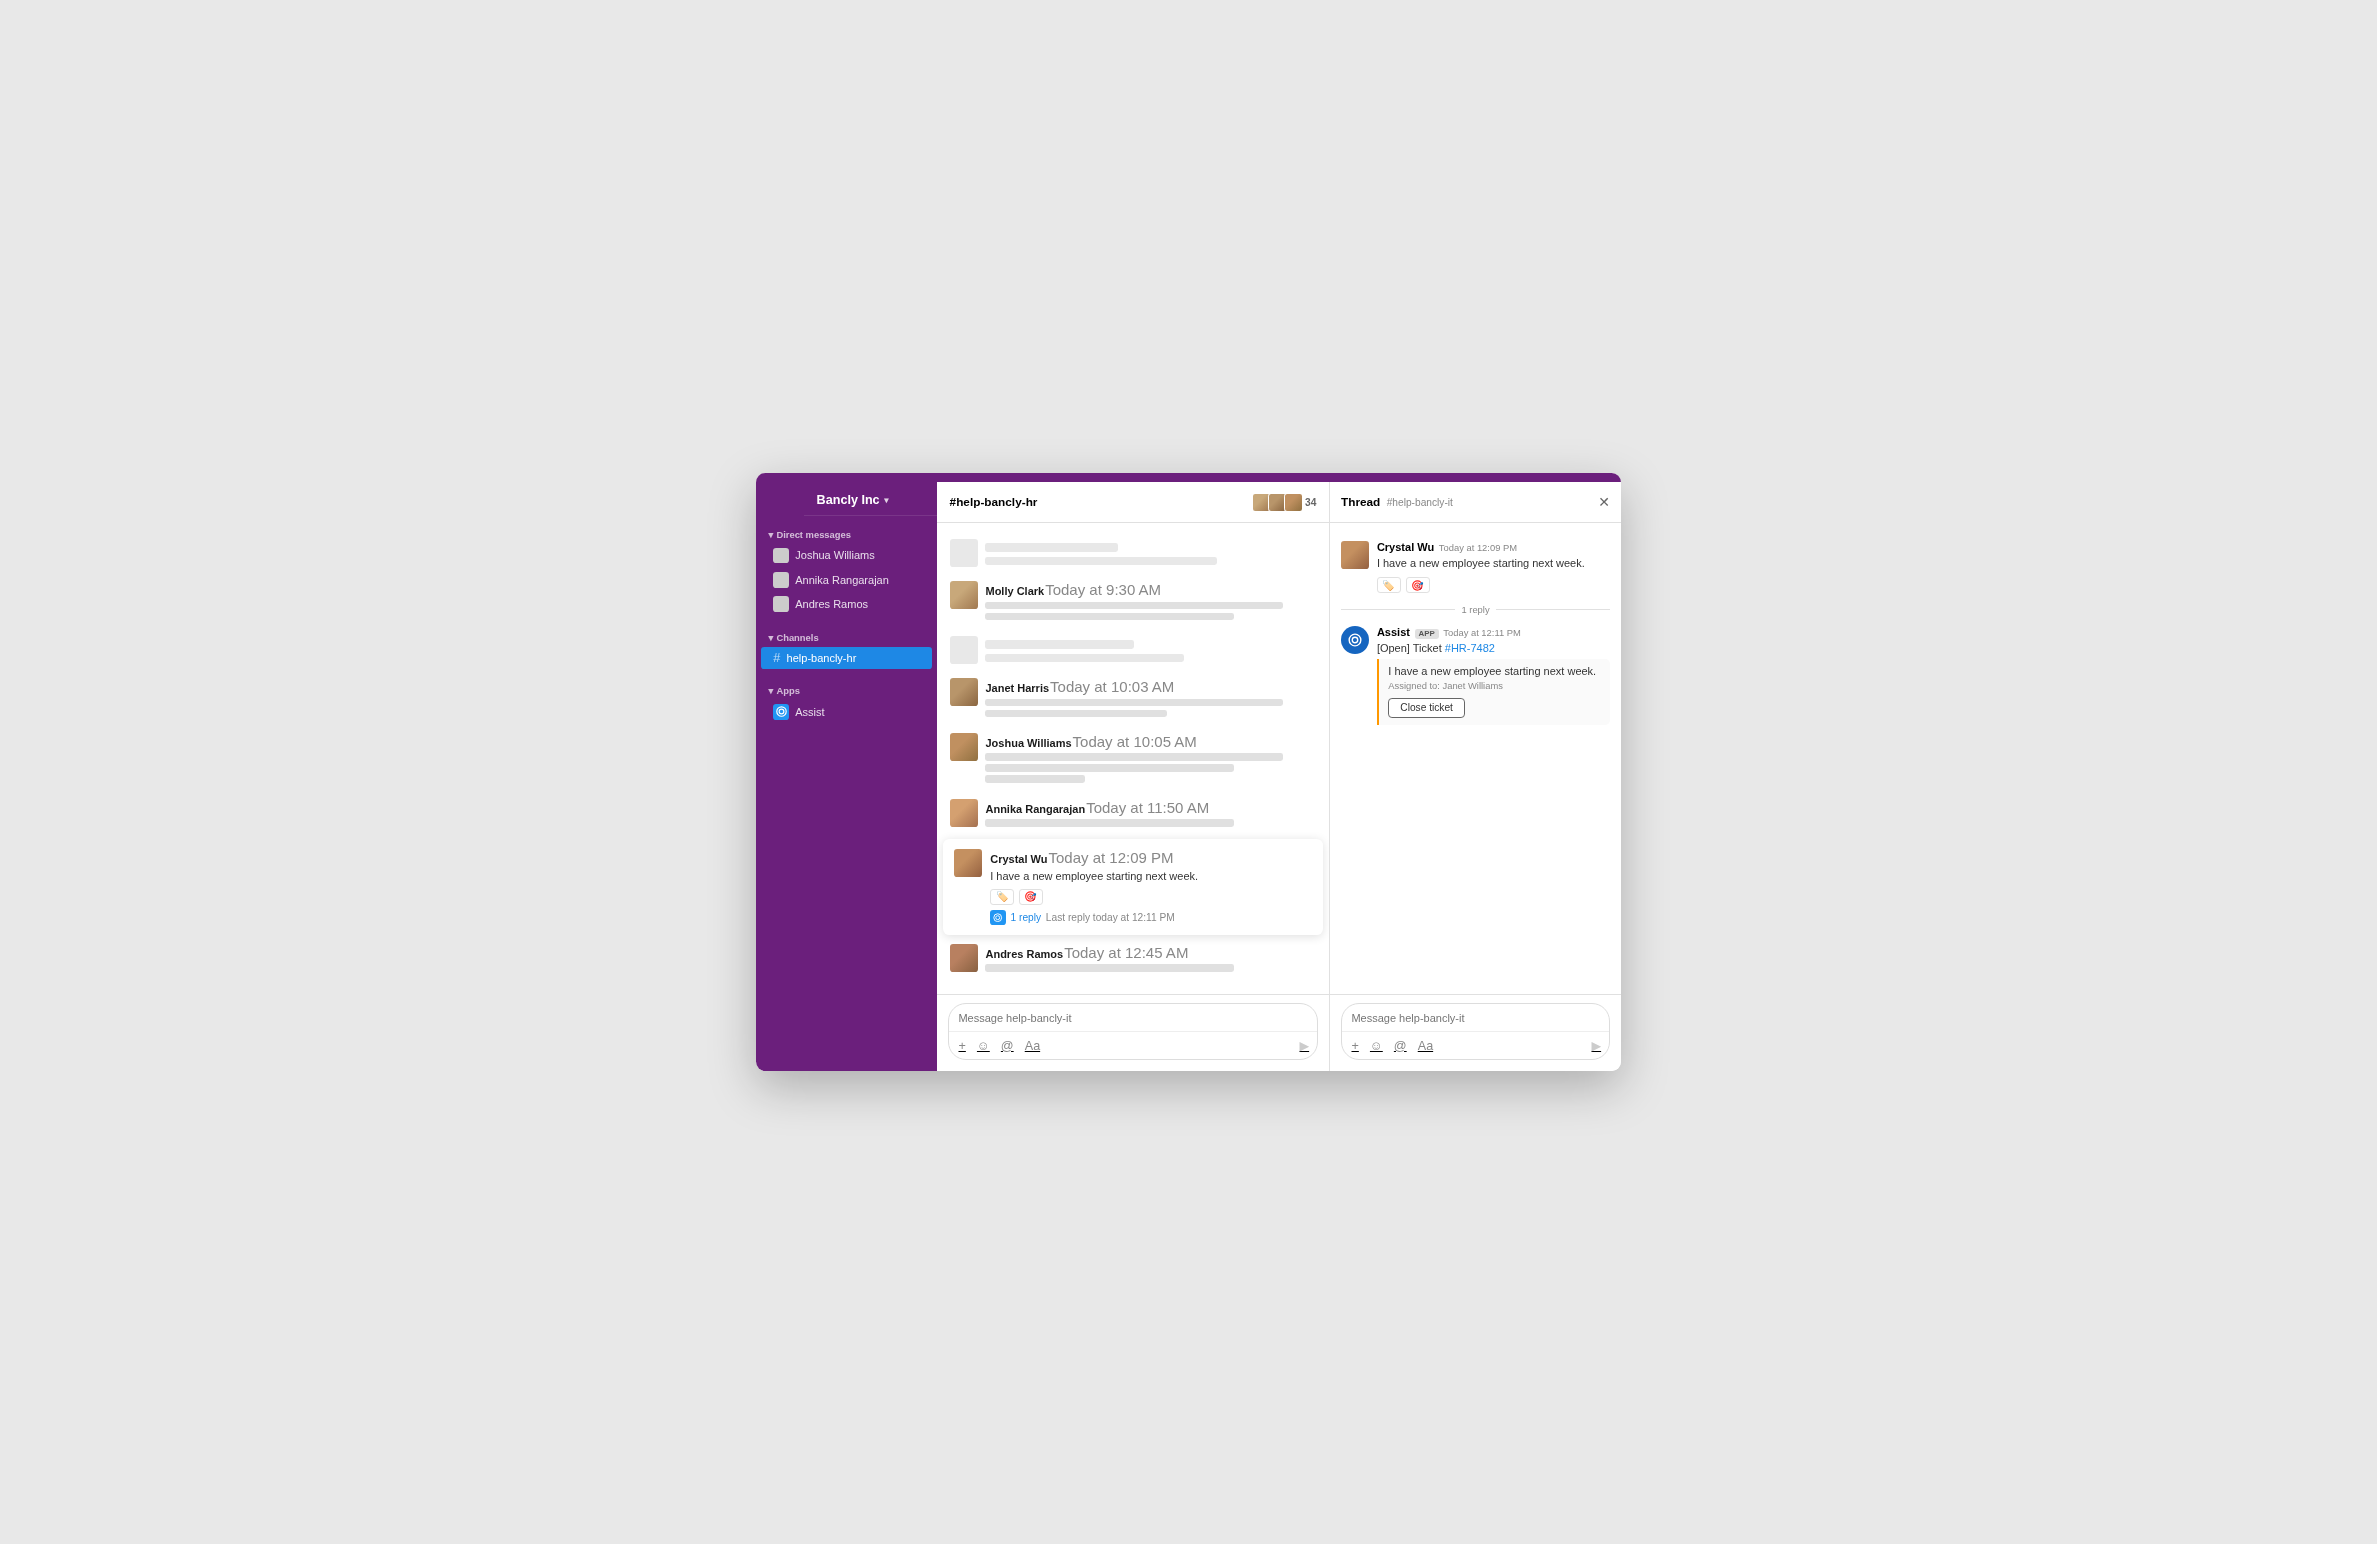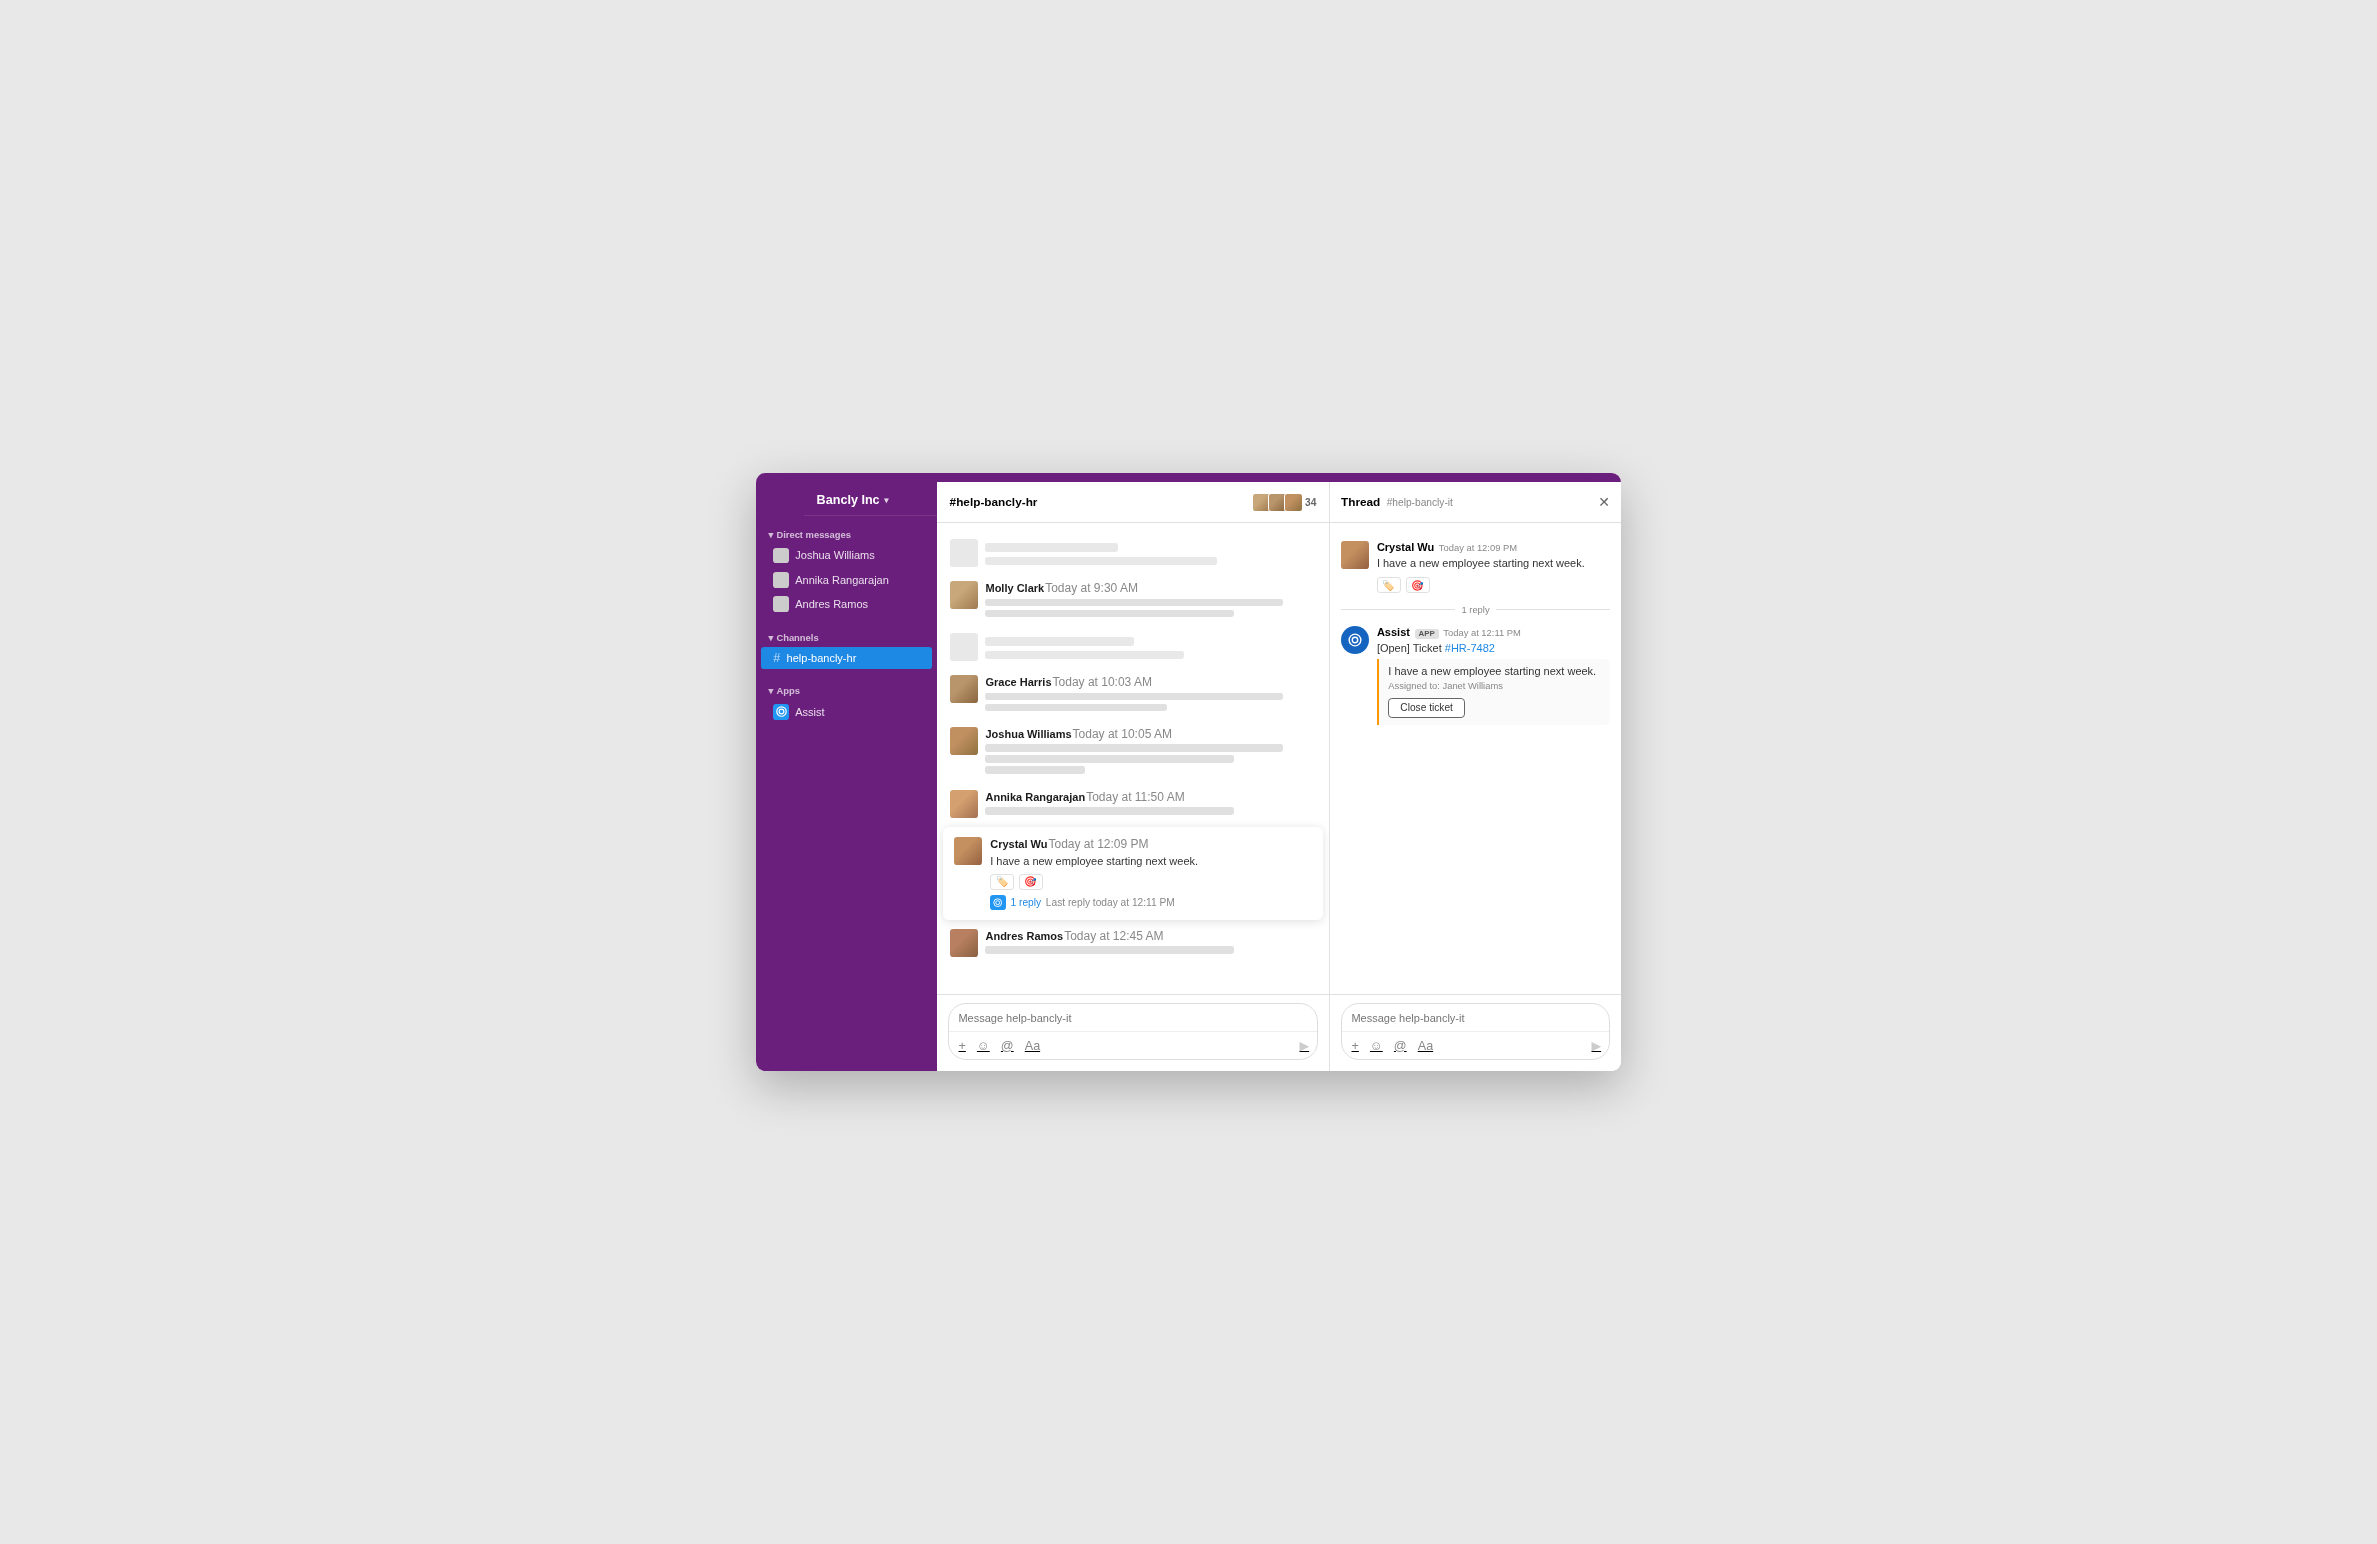--- a/index.html
+++ b/index.html
@@ -188,21 +188,21 @@
       align-items: baseline;
       gap: 1px;
       margin-bottom: 3.1px;
     }
     .msg-author {
       font-weight: 700;
       font-size: 11px;
       color: #1a1a1a;
     }
     .msg-time {
-      font-size: 12px;
+      font-size: 15px;
       color: #888;
     }
     .msg-text {
       font-size: 11px;
       color: #333;
       line-height: 1.4;
     }
     .msg-line {
       height: 7.9px;
       background: #e0e0e0;
@@ -602,21 +602,21 @@
           <div class="skeleton-content">
             <div class="skeleton-line" style="width:45%;height:9.4px;margin-bottom:4.7px;"></div>
             <div class="skeleton-line" style="width:60%;"></div>
           </div>
         </div>
 
         <div class="message-row">
           <div class="msg-avatar face-grace"></div>
           <div class="msg-content">
             <div class="msg-header">
-              <span class="msg-author">Grace Harris</span>
+              <span class="msg-author">Janet Harris</span>
               <span class="msg-time">Today at 10:03 AM</span>
             </div>
             <div class="msg-line long"></div>
             <div class="msg-line short"></div>
           </div>
         </div>
 
         <div class="message-row">
           <div class="msg-avatar face-joshua"></div>
           <div class="msg-content">

